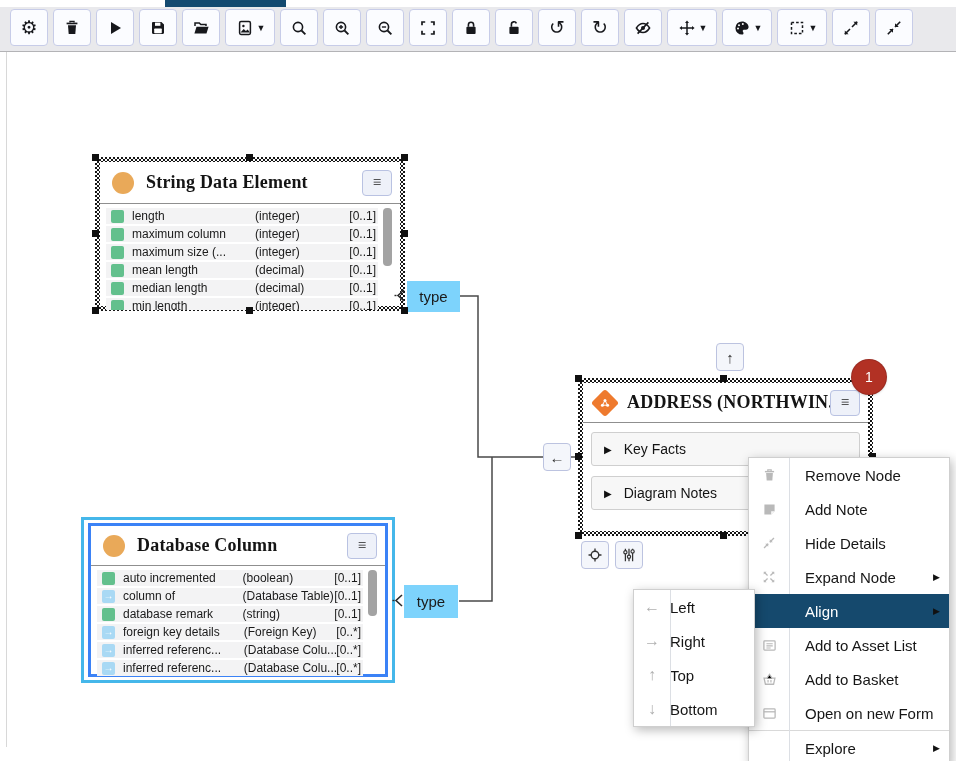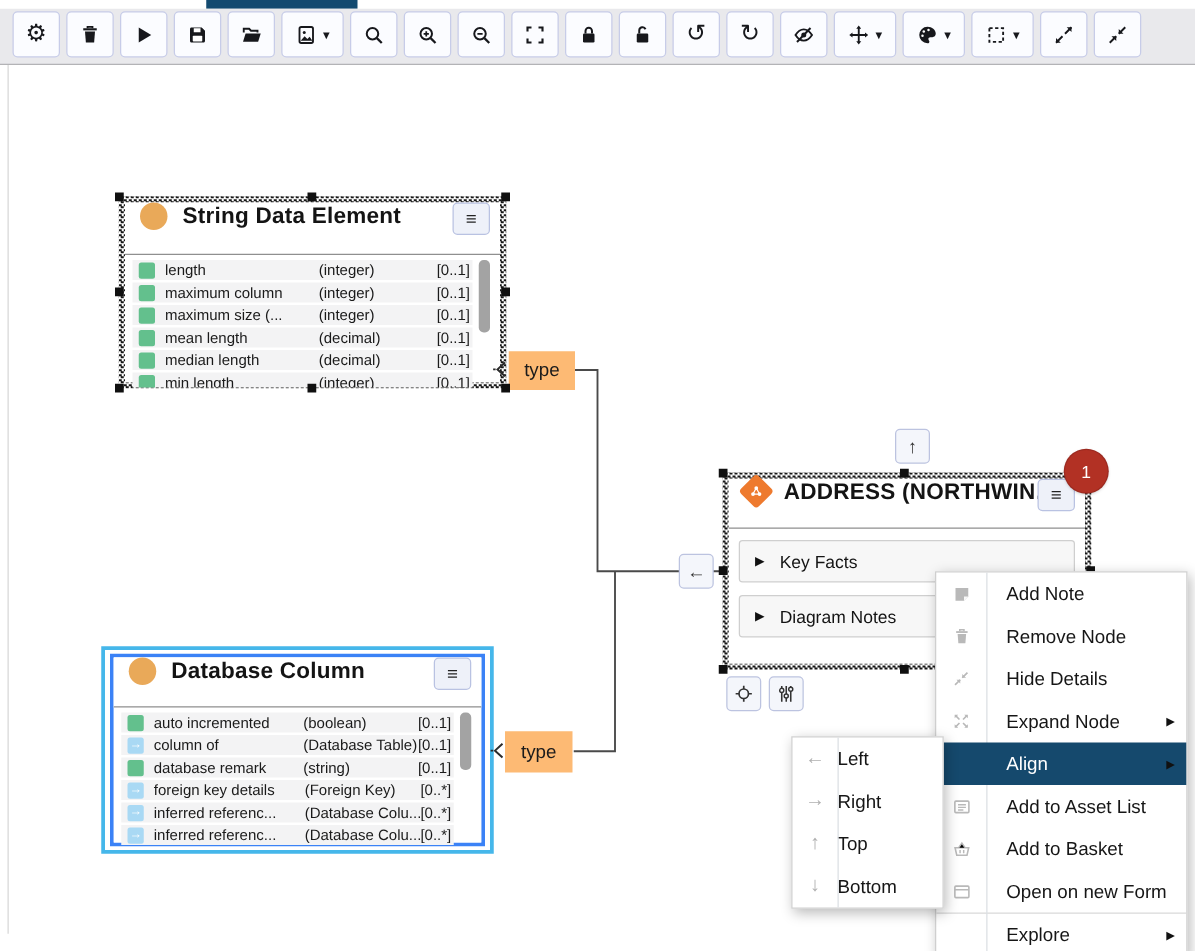--- a/index.html
+++ b/index.html
@@ -32,21 +32,21 @@
 
   
   .hatch {
     position:absolute;
     background:repeating-conic-gradient(#161616 0% 25%, #ffffff 0% 50%) 0 0/4px 4px;
     padding:5px;
   }
   .handle { position:absolute; width:7px; height:7px; background:#101010; z-index:5; }
 
   .node { position:relative; width:100%; height:100%; background:#fff; }
-  .node-header { height:42px; display:flex; align-items:flex-start; padding:0 8px 0 12px; background:#fff; border-bottom:1px solid #8f8f8f; }
+  .node-header { height:42px; display:flex; align-items:center; padding:0 8px 0 12px; background:#fff; border-bottom:1px solid #8f8f8f;font-family:Liberation Serif, serif; }
   .dot-icon { width:22px; height:22px; border-radius:50%; background:#e9a959; flex:0 0 auto; }
   .node-title { font-size:18px; font-weight:600; letter-spacing:.2px; margin-left:12px; flex:1; white-space:nowrap; overflow:hidden; color:#141414; }
   .menu-btn {
     width:30px; height:26px; background:#eef1f9; border:1px solid #b9c2e2; border-radius:4px;
     font-size:15px; color:#222; display:flex; align-items:center; justify-content:center; flex:0 0 auto;
   }
   .rows { position:relative; padding:4px 22px 0 6px; overflow:hidden; }
   .row { height:16px; margin-bottom:2px; background:#f3f3f4; display:flex; align-items:center; padding-left:5px; font-size:12px; }
   .row .ric { width:13px; height:13px; border-radius:2px; margin-right:8px; flex:0 0 auto; display:flex; align-items:center; justify-content:center; }
   .ric.attr { background:#63c08d; }
@@ -60,21 +60,21 @@
   .blue-frame { position:absolute; border:3px solid #45b7ea; background:#fff; }
 
   
   .section-box {
     height:34px; margin:0 8px 10px 8px; background:#f7f7f7; border:1px solid #cfcfcf; border-radius:3px;
     display:flex; align-items:center; padding-left:12px; font-size:14px; color:#141414;
   }
   .tri { font-size:10px; margin-right:12px; color:#111; }
 
   
-  .type-label { position:absolute; background:#fdba74; display:flex; align-items:center; justify-content:center; font-size:15px; color:#1b1b1b; }
+  .type-label { position:absolute; background:#7dd3fc; display:flex; align-items:center; justify-content:center; font-size:15px; color:#1b1b1b; }
 
   
   .sq-btn {
     position:absolute; width:28px; height:28px; background:#f4f6fb; border:1px solid #bcc3e0; border-radius:4px;
     display:flex; align-items:center; justify-content:center; font-size:15px; color:#333; z-index:8;
   }
 
   
   .badge {
     position:absolute; width:34px; height:34px; border-radius:50%; background:#b23124;
@@ -478,36 +478,36 @@
     <div class="badge" style="left:852px; top:308px;">
       <span>1</span>
     </div>
 
     <div class="ctx-menu">
       <div class="ctx-divider-v"></div>
 
       <div class="mi">
         <span class="mi-icon">
             <svg width="17" height="17" viewBox="0 0 20 20">
-              <path d="M4 4h12v8l-4 4H4z" fill="#b9b9b9"></path>
-              <path d="M12 16v-4h4" fill="#fff" opacity="0.9"></path>
-            </svg>
-          </span>
-        <span class="mi-label">Add Note</span>
-      </div>
-
-      <div class="mi">
-        <span class="mi-icon">
-            <svg width="17" height="17" viewBox="0 0 20 20">
               <path d="M8 4.6V3.4h4v1.2" fill="none" stroke="#b9b9b9" stroke-width="1.4"></path>
               <rect x="4.6" y="4.6" width="10.8" height="1.7" fill="#b9b9b9"></rect>
               <path d="M6 7.2h8l-.7 8.8H6.7z" fill="#b9b9b9"></path>
             </svg>
           </span>
         <span class="mi-label">Remove Node</span>
+      </div>
+
+      <div class="mi">
+        <span class="mi-icon">
+            <svg width="17" height="17" viewBox="0 0 20 20">
+              <path d="M4 4h12v8l-4 4H4z" fill="#b9b9b9"></path>
+              <path d="M12 16v-4h4" fill="#fff" opacity="0.9"></path>
+            </svg>
+          </span>
+        <span class="mi-label">Add Note</span>
       </div>
 
       <div class="mi">
         <span class="mi-icon">
             <svg width="16" height="16" viewBox="0 0 20 20">
               <path d="M16.2 3.8L11 9M3.8 16.2L9 11" stroke="#b9b9b9" stroke-width="1.7"></path>
               <path d="M11 5.2V9h3.8zM9 14.8V11H5.2z" fill="#b9b9b9"></path>
             </svg>
           </span>
         <span class="mi-label">Hide Details</span>

